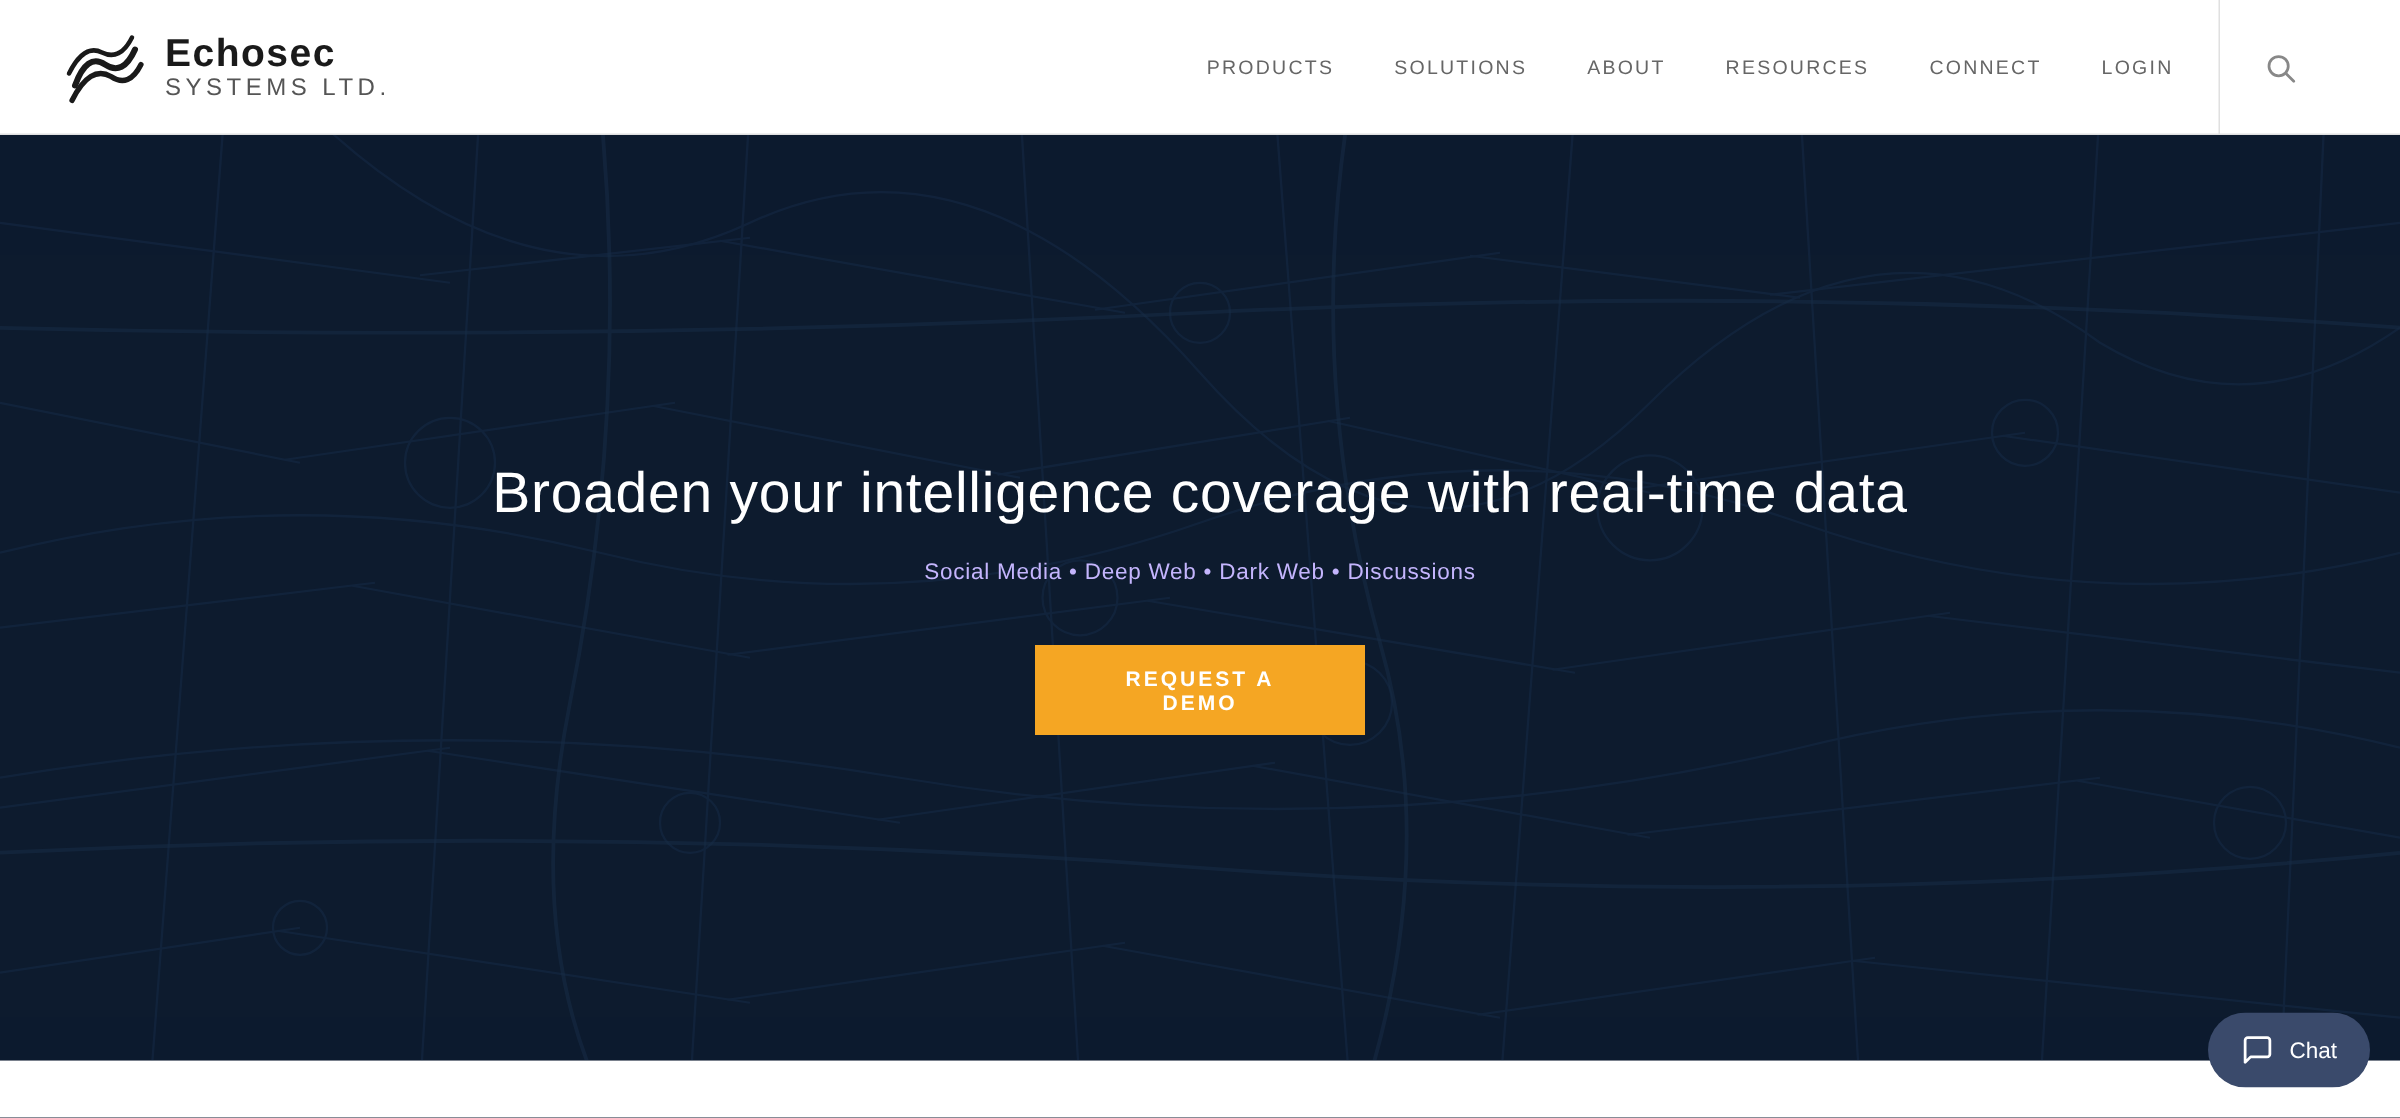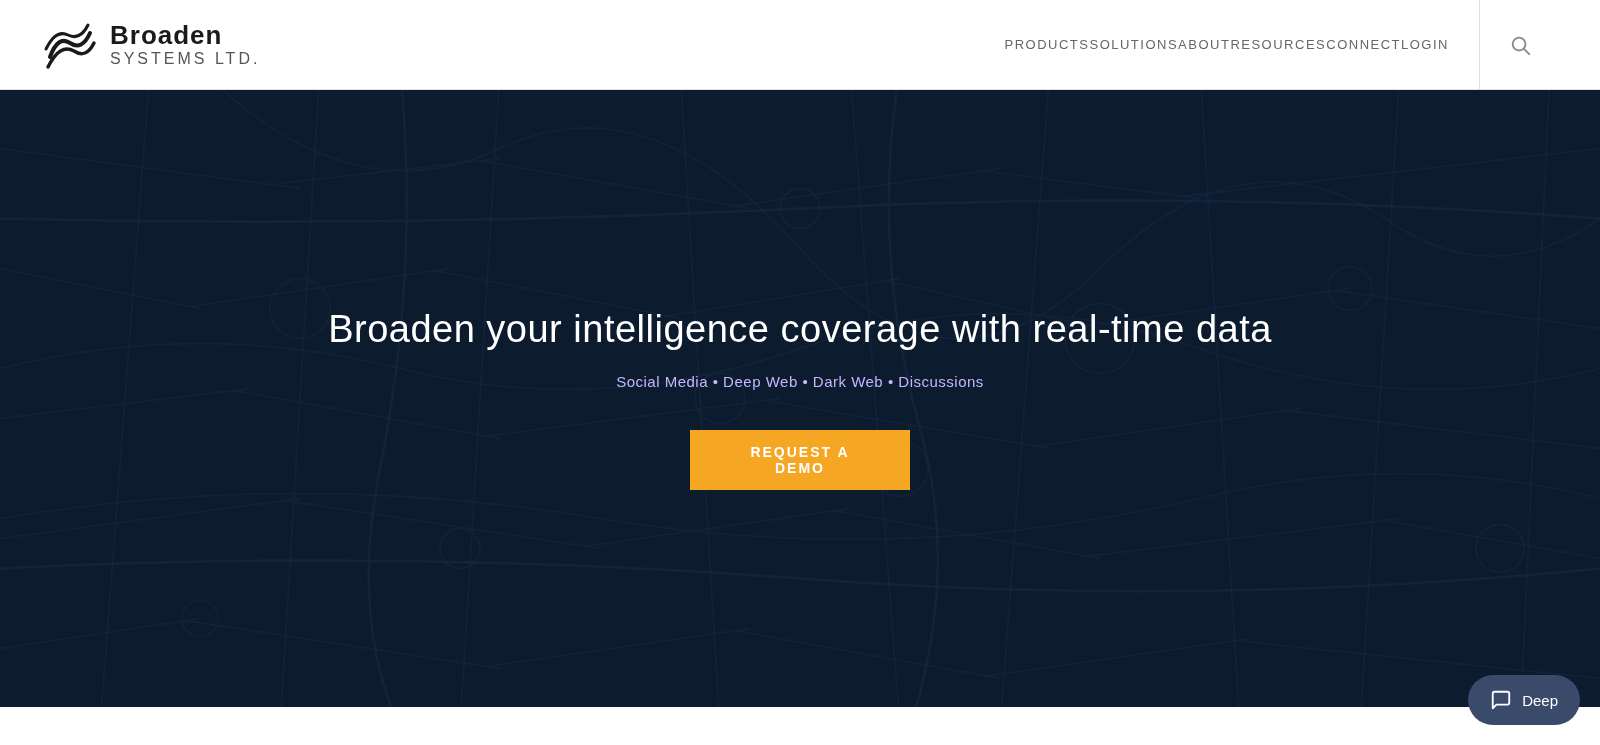--- a/index.html
+++ b/index.html
@@ -57,20 +57,21 @@
       font-size: 16px;
       color: #555;
       letter-spacing: 3px;
       text-transform: uppercase;
       margin-top: 2px;
     }
 
     nav {
       display: flex;
       align-items: center;
+      gap: 40px;
     }
 
     .nav-item {
       font-size: 13px;
       font-weight: 500;
       color: #666;
       letter-spacing: 1.5px;
       text-transform: uppercase;
       cursor: pointer;
       text-decoration: none;
@@ -197,21 +198,21 @@
 
     <svg class="logo-icon" viewBox="0 0 60 60" xmlns="http://www.w3.org/2000/svg">
       <g fill="none" stroke="#1a1a1a" stroke-width="3.5" stroke-linecap="round">
 
         <path d="M10 42 Q18 20 30 28 Q42 36 50 18" stroke-width="4"></path>
         <path d="M8 52 Q20 28 34 36 Q46 44 54 28" stroke-width="3.5"></path>
         <path d="M6 34 Q16 14 28 20 Q40 26 48 10" stroke-width="3"></path>
       </g>
     </svg>
     <div class="logo-text-block">
-      <span class="logo-name">Broaden</span>
+      <span class="logo-name">Echosec</span>
       <span class="logo-subtitle">SYSTEMS LTD.</span>
     </div>
   </a>
 
   <nav>
     <a class="nav-item" href="#">PRODUCTS</a>
     <a class="nav-item" href="#">SOLUTIONS</a>
     <a class="nav-item" href="#">ABOUT</a>
     <a class="nav-item" href="#">RESOURCES</a>
     <a class="nav-item" href="#">CONNECT</a>
@@ -308,14 +309,14 @@
     <h1 class="hero-title">Broaden your intelligence coverage with real-time data</h1>
     <p class="hero-subtitle">Social Media • Deep Web • Dark Web • Discussions</p>
     <button class="cta-button">REQUEST A DEMO</button>
   </div>
 </section>
 
 <div class="chat-widget">
   <svg class="chat-bubble-icon" viewBox="0 0 24 24" fill="none" stroke="white" stroke-width="2" stroke-linecap="round" stroke-linejoin="round">
     <path d="M21 15a2 2 0 0 1-2 2H7l-4 4V5a2 2 0 0 1 2-2h14a2 2 0 0 1 2 2z"></path>
   </svg>
-  <span>Deep</span>
+  <span>Chat</span>
 </div>
 
 </body></html>

